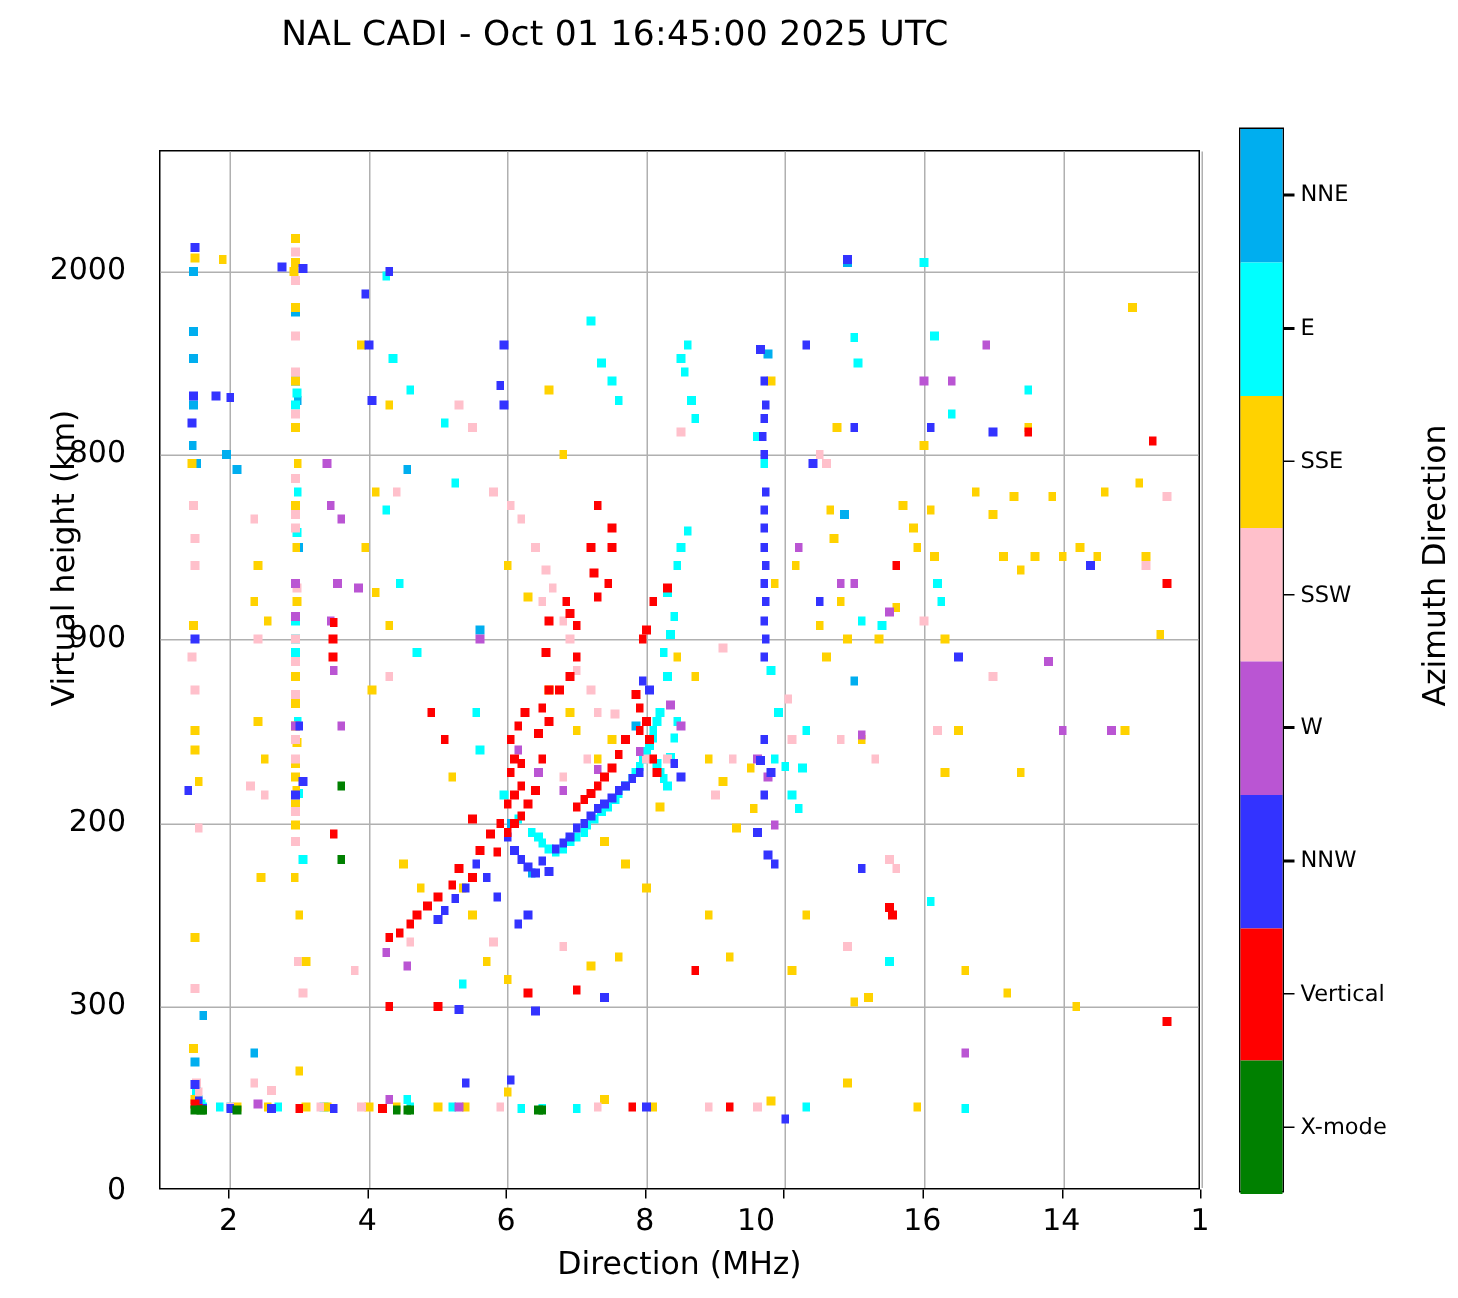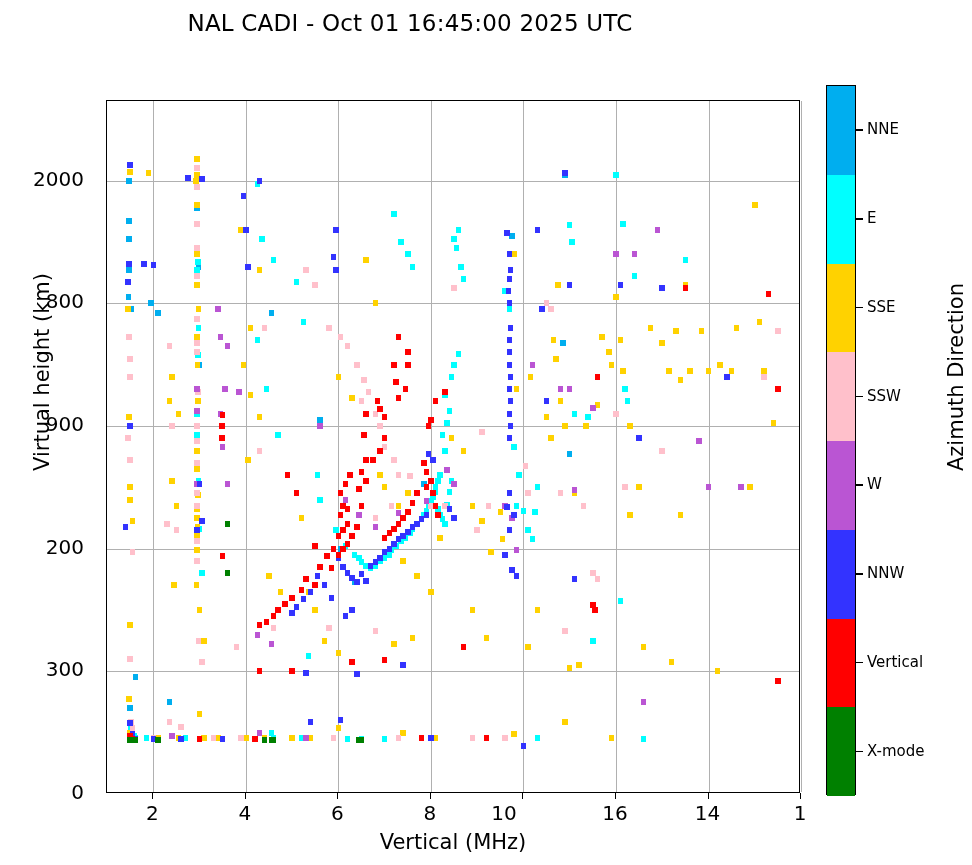--- a/index.html
+++ b/index.html
@@ -680,21 +680,21 @@
   </div>
 <div id="ylab-wrap">
     <div class="ylab" style="top: 680px; position: absolute; right: 12px;">0</div>
     <div class="ylab" style="top: 557.3px; position: absolute; right: 12px;">300</div>
     <div class="ylab" style="top: 434.7px; position: absolute; right: 12px;">200</div>
     <div class="ylab" style="top: 312px; position: absolute; right: 12px;">900</div>
     <div class="ylab" style="top: 189.4px; position: absolute; right: 12px;">800</div>
     <div class="ylab" style="top: 66.7px; position: absolute; right: 12px;">2000</div>
   </div>
 
-<div id="xlabel">Vertical (MHz)</div>
+<div id="xlabel">Direction (MHz)</div>
 <div id="ylabel">Virtual height (km)</div>
 
 <div id="cbar">
     <div class="cseg" style="top: 0px; height: 88.75px; background: rgb(0, 174, 239);"></div>
     <div class="cseg" style="top: 88.75px; height: 88.75px; background: rgb(0, 255, 255);"></div>
     <div class="cseg" style="top: 177.5px; height: 88.75px; background: rgb(255, 210, 0);"></div>
     <div class="cseg" style="top: 266.25px; height: 88.75px; background: rgb(255, 192, 203);"></div>
     <div class="cseg" style="top: 355px; height: 88.75px; background: rgb(186, 85, 211);"></div>
     <div class="cseg" style="top: 443.75px; height: 88.75px; background: rgb(51, 51, 255);"></div>
     <div class="cseg" style="top: 532.5px; height: 88.75px; background: rgb(255, 0, 0);"></div>

